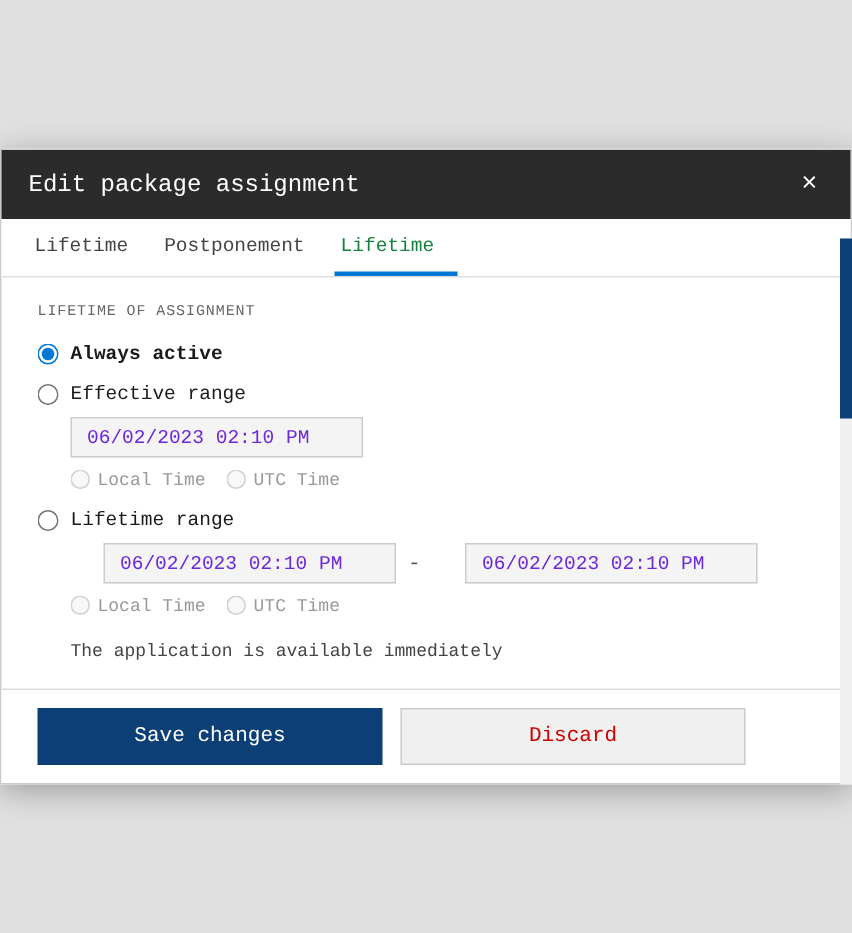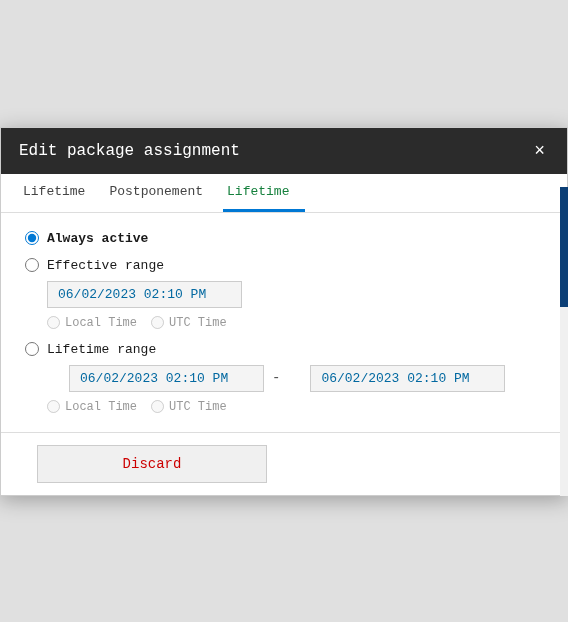--- a/index.html
+++ b/index.html
@@ -124,21 +124,21 @@
       padding: 5px 10px;
       font-size: 13px;
       color: #333;
       width: 195px;
       background: #fff;
       margin-left: 22px;
     }
 
     .date-input-box.disabled {
       background: #f4f4f4;
-      color: #0369a1;
+      color: #6d28d9;
       border-color: #ccc;
     }
 
     .time-zone-row {
       display: flex;
       align-items: center;
       gap: 14px;
       margin-left: 22px;
     }
 
@@ -237,20 +237,21 @@
       <button class="close-btn">×</button>
     </div>
 
     <div class="tabs">
       <div class="tab">Lifetime</div>
       <div class="tab">Postponement</div>
       <div class="tab active">Lifetime</div>
     </div>
 
     <div class="dialog-body">
+      <div class="section-label">LIFETIME OF ASSIGNMENT</div>
 
       <div class="radio-group">
 
         <div class="radio-item">
           <div class="radio-row">
             <input type="radio" name="lifetime" checked="" style="">
             <span class="radio-label">Always active</span>
           </div>
         </div>
 
@@ -285,26 +286,28 @@
           <div class="time-zone-row">
             <label class="tz-option">
               <input type="radio" name="tz_range" disabled="" style="">
               <span>Local Time</span>
             </label>
             <label class="tz-option">
               <input type="radio" name="tz_range" disabled="" style="">
               <span>UTC Time</span>
             </label>
           </div>
+          <div class="info-text">The application is available immediately</div>
         </div>
 
       </div>
     </div>
 
     <div class="dialog-footer">
+      <button class="btn-save">Save changes</button>
       <button class="btn-discard">Discard</button>
     </div>
 
   </div>
 
   <div class="scrollbar-track">
     <div class="scrollbar-thumb"></div>
   </div>
 </div>
 

